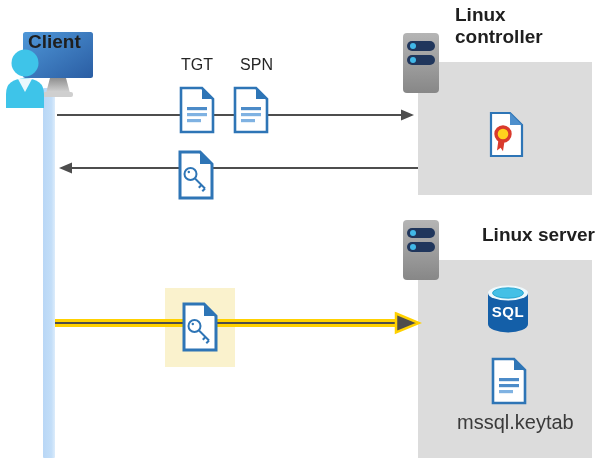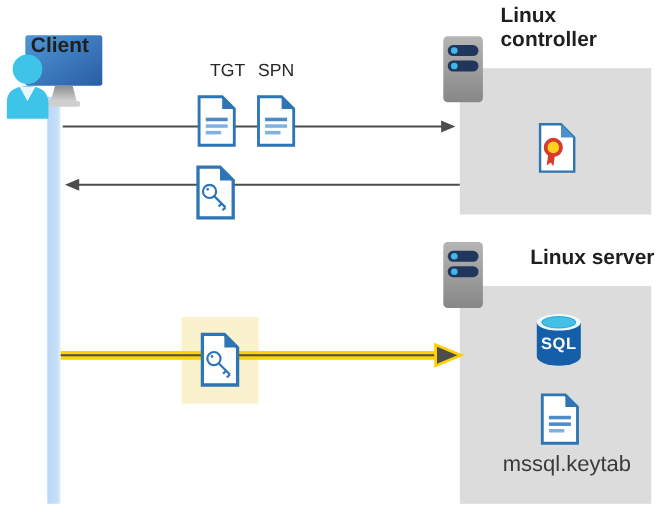--- a/index.html
+++ b/index.html
@@ -80,22 +80,22 @@
       <polygon points="44,48 60,48 64,63 40,63" fill="url(#standG)"></polygon>
       <rect x="37" y="62" width="30" height="5" rx="2" fill="#cfcfcf"></rect>
       <g>
         <circle cx="19" cy="33" r="13.5" fill="#3ec4e9"></circle>
         <path d="M0 78 V64 Q0 48.5 19 48.5 Q38 48.5 38 64 V78 Z" fill="#3ec4e9"></path>
         <polygon points="12,49 26,49 19,62" fill="#eaf8fd"></polygon>
       </g>
     </svg>
   </div>
 
-  <div class="abs ticket-label lbl" style="left:177px;top:56px;width:40px;margin-left:10px;">TGT</div>
-  <div class="abs ticket-label lbl" style="left:229px;top:56px;width:44px;">SPN</div>
+  <div class="abs ticket-label lbl" style="left:177px;top:56px;width:40px;">TGT</div>
+  <div class="abs ticket-label lbl" style="left:229px;top:56px;width:44px;text-align:right;">SPN</div>
 
   <div class="abs icon" style="left:177px;top:86px;">
     <svg width="40" height="48" viewBox="0 0 40 48">
       <path d="M4 2 H25 L36 13 V46 H4 Z" fill="#ffffff" stroke="#2e75b6" stroke-width="2.6"></path>
       <polygon points="25,2 36,13 25,13" fill="#2e75b6"></polygon>
       <rect x="10" y="21" width="20" height="3.2" fill="#4c8bc8"></rect>
       <rect x="10" y="27" width="20" height="3.2" fill="#7fb2e2"></rect>
       <rect x="10" y="33" width="14" height="3.2" fill="#7fb2e2"></rect>
     </svg>
   </div>

